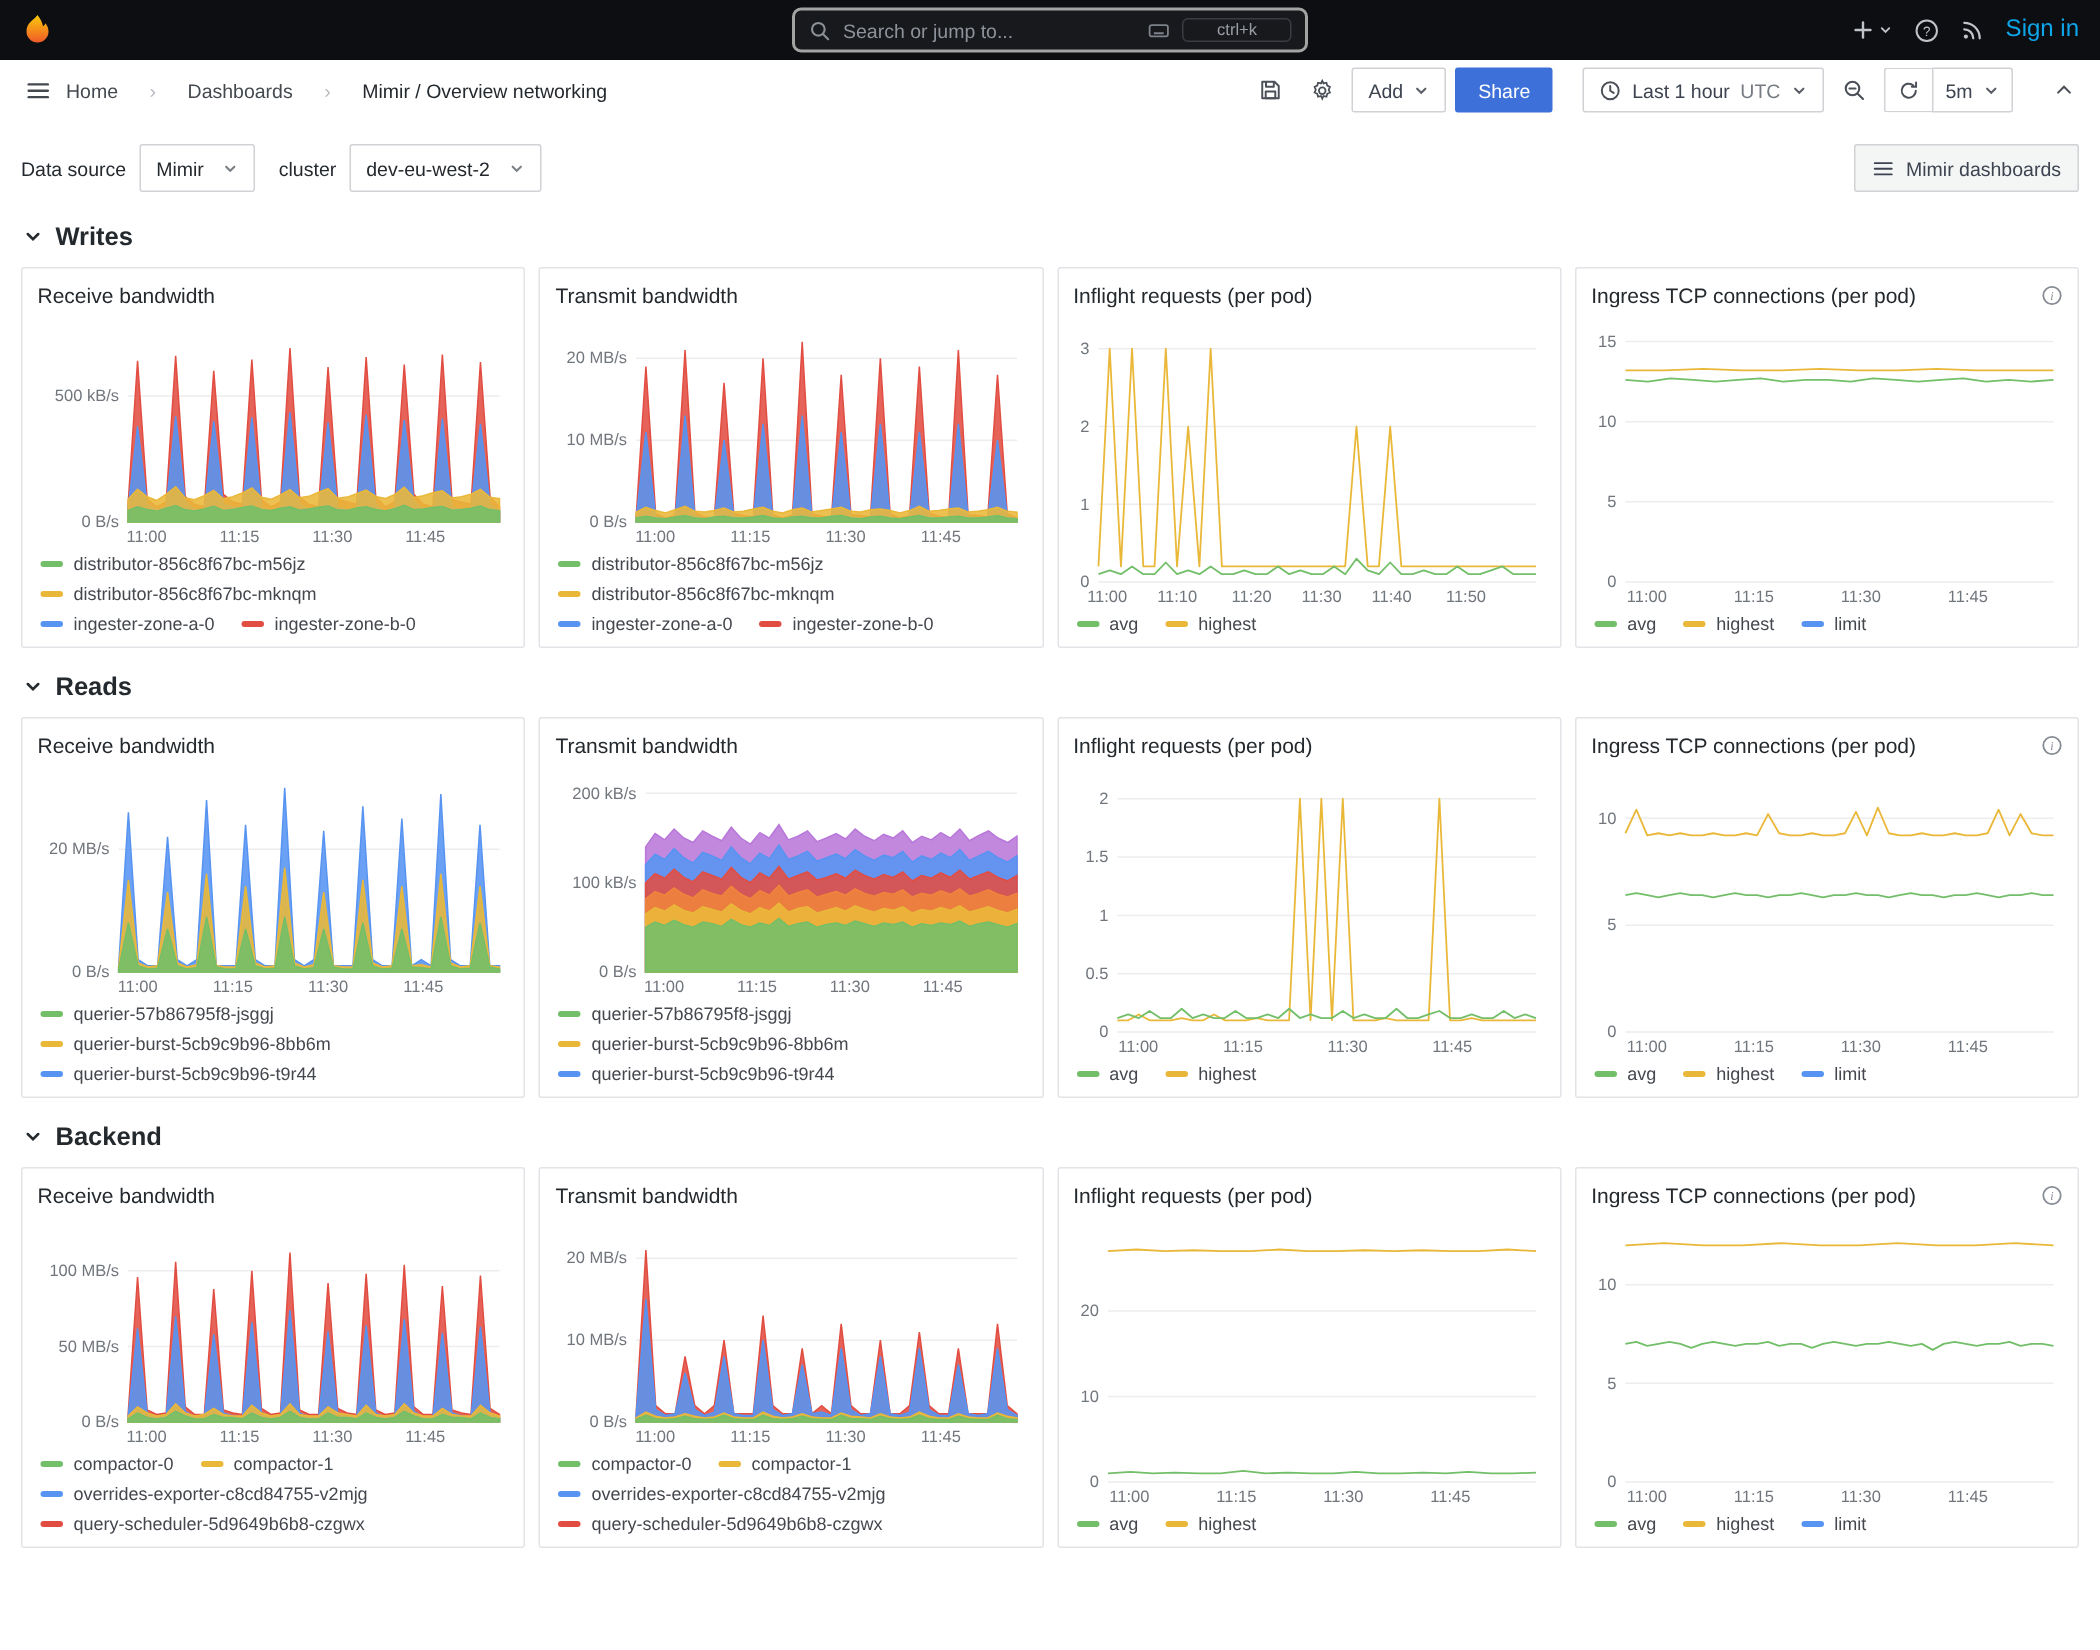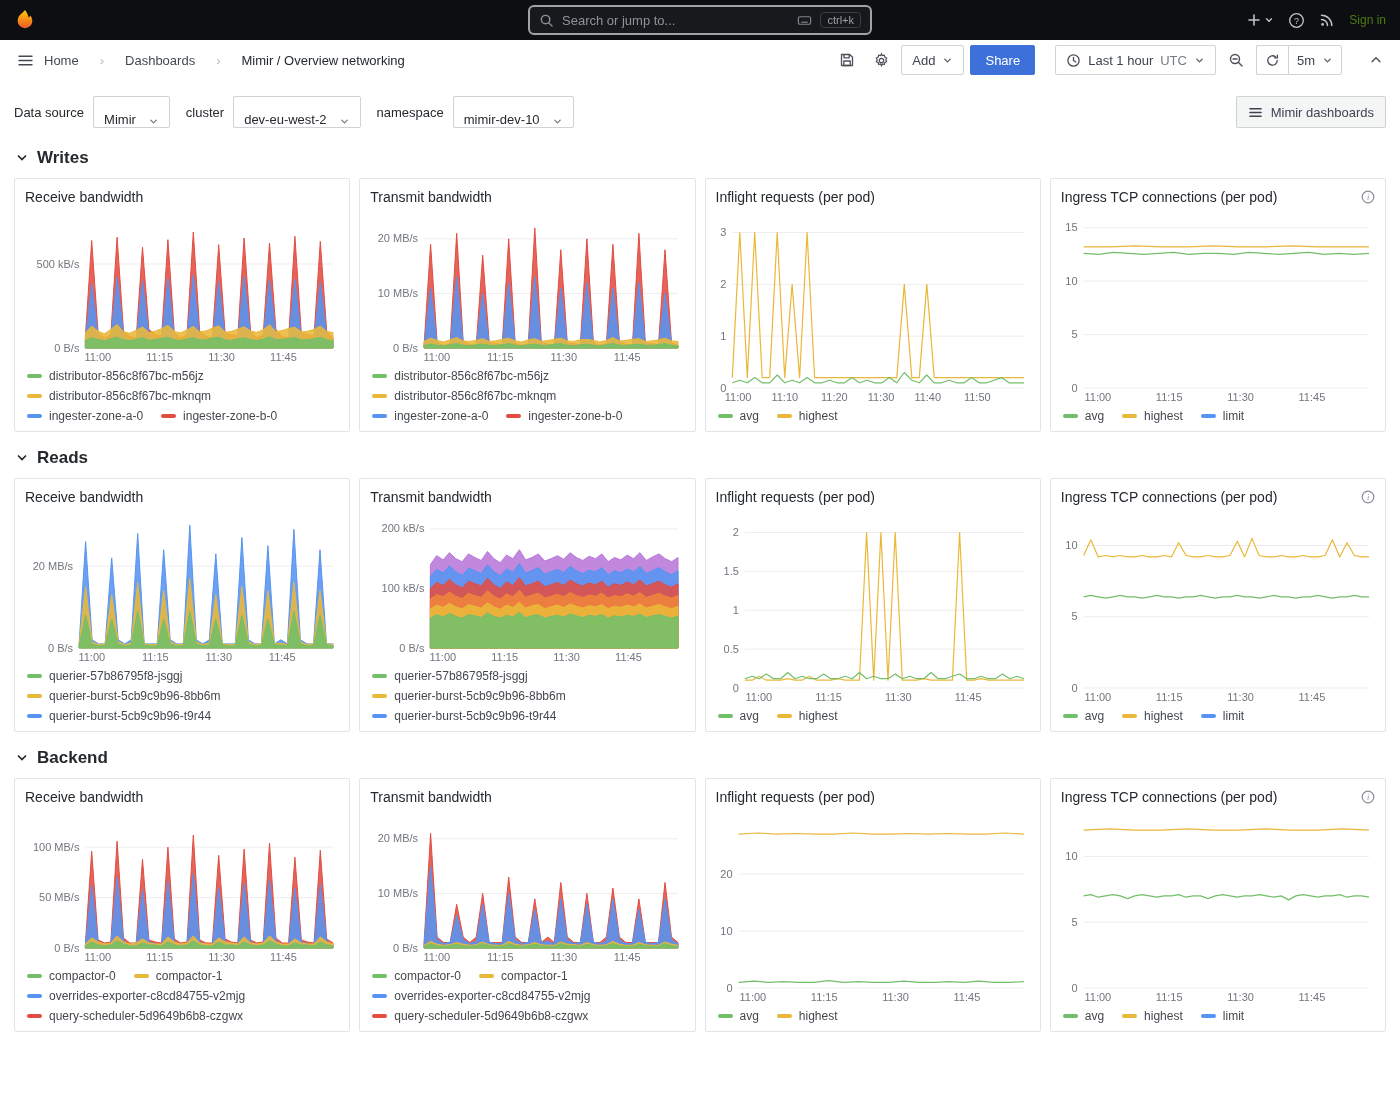--- a/index.html
+++ b/index.html
@@ -4,44 +4,44 @@
 <style>
 *{box-sizing:border-box;margin:0;padding:0}
 body{width:1400px;height:1100px;font-family:"Liberation Sans",sans-serif;background:#ffffff;color:#24292e;font-size:13px;overflow:hidden}
 svg{display:block}
 
 .topbar{height:40px;background:#0d0e12;display:flex;align-items:center;padding:0 14px}
 .tb-side{flex:1;display:flex;align-items:center;gap:14px}
 .tb-side.right{justify-content:flex-end;color:#c6c9cd}
 .search{width:344px;height:30px;background:#18191d;border:2px solid #a3a3a3;border-radius:6px;display:flex;align-items:center;padding:0 9px;gap:8px;color:#8b9097;cursor:pointer}
 .search .ph{flex:1;font-size:13px;color:#8e939b;white-space:nowrap}
-.kbd{border:1px solid #3a3c43;border-radius:4px;padding:1px 6px;font-size:11px;color:#9a9ea6;white-space:nowrap}
+.kbd{border:1px solid #3a3c43;border-radius:4px;padding:1px 22px;font-size:11px;color:#9a9ea6;white-space:nowrap}
 .tb-ic{display:flex;align-items:center;gap:2px;cursor:pointer;color:#c0c3c8}
-.signin{color:#4d7c0f;font-size:12px;cursor:pointer;white-space:nowrap}
+.signin{color:#0ea5e9;font-size:16px;cursor:pointer;white-space:nowrap}
 
 .crumbbar{height:40px;display:flex;align-items:center;padding:0 10px;background:#fff}
 .burger{width:30px;height:30px;display:flex;align-items:center;justify-content:center;cursor:pointer;margin-right:4px}
 .crumbs{display:flex;align-items:center;gap:21px;font-size:13px;color:#44494f}
 .crumb{cursor:pointer;white-space:nowrap}
 .crumb-sep{color:#b9bcc0}
 .crumb-current{color:#24292e;cursor:default}
 .actions{margin-left:auto;display:flex;align-items:center;gap:6px}
 .icon-btn{width:28px;height:28px;display:flex;align-items:center;justify-content:center;color:#4b5058;cursor:pointer;border-radius:2px;background:none;border:none}
 .btn{height:30px;border:1px solid #d0d2d6;background:#fff;border-radius:2px;display:inline-flex;align-items:center;gap:7px;padding:0 10px;font-size:13px;color:#3d4450;cursor:pointer;white-space:nowrap}
 .btn-primary{background:#3d71d9;border-color:#3d71d9;color:#fff;padding:0 14px;font-weight:500}
 .btn-group{display:flex}
 .btn-group .btn:first-child{border-right:none;border-radius:2px 0 0 2px}
 .btn-group .btn:last-child{border-radius:0 2px 2px 0}
 .muted{color:#767b82}
 .gap{width:8px}
 
 .filterbar{display:flex;align-items:center;padding:16px 14px 4px;gap:16px}
 .var{display:flex;align-items:center;gap:9px}
 .var-label{font-size:13px;color:#24292e;font-weight:400;cursor:default;white-space:nowrap}
-.var-value{height:32px;border:1px solid #d0d2d6;border-radius:2px;background:#fff;display:inline-flex;align-items:flex-end;gap:12px;padding:0 10px;font-size:13px;color:#24292e;cursor:pointer;white-space:nowrap}
+.var-value{height:32px;border:1px solid #d0d2d6;border-radius:2px;background:#fff;display:inline-flex;align-items:center;gap:12px;padding:0 10px;font-size:13px;color:#24292e;cursor:pointer;white-space:nowrap}
 .dash-btn{margin-left:auto;height:32px;background:#f4f5f5;border:1px solid #d0d2d6;border-radius:2px;display:inline-flex;align-items:center;gap:8px;padding:0 11px;font-size:13px;color:#3d4450;cursor:pointer;white-space:nowrap}
 
 .section{padding:0 14px}
 .section-header{display:flex;align-items:center;gap:9px;margin:16px 2px 10px;cursor:pointer}
 .section-title{font-size:17px;font-weight:700;color:#24292e}
 .panel-grid{display:grid;grid-template-columns:repeat(4,1fr);gap:9px}
 .panel{background:#fff;border:1px solid #e3e4e8;border-radius:2px;height:254px;padding:6px 10px 8px;display:flex;flex-direction:column;min-width:0}
 .panel-header{display:flex;align-items:center;height:24px;margin-bottom:2px;flex:none}
 .panel-title{font-size:14px;font-weight:500;color:#24292e;cursor:pointer;white-space:nowrap;overflow:hidden;text-overflow:ellipsis}
 .info-ic{margin-left:auto;cursor:pointer;display:flex}
@@ -196,29 +196,20 @@
       <span>Mimir</span>
       <svg width="11" height="11" viewBox="0 0 12 12" fill="none" stroke="#7b8087" stroke-width="1.5" stroke-linecap="round">
           <path d="M3 4.5l3 3 3-3"></path>
         </svg>
     </span>
   </div>
   <div class="var">
     <span class="var-label">cluster</span>
     <span class="var-value">
       <span>dev-eu-west-2</span>
-      <svg width="11" height="11" viewBox="0 0 12 12" fill="none" stroke="#7b8087" stroke-width="1.5" stroke-linecap="round">
-          <path d="M3 4.5l3 3 3-3"></path>
-        </svg>
-    </span>
-  </div>
-  <div class="var">
-    <span class="var-label">namespace</span>
-    <span class="var-value">
-      <span>mimir-dev-10</span>
       <svg width="11" height="11" viewBox="0 0 12 12" fill="none" stroke="#7b8087" stroke-width="1.5" stroke-linecap="round">
           <path d="M3 4.5l3 3 3-3"></path>
         </svg>
     </span>
   </div>
   <button class="dash-btn">
     <svg width="15" height="15" viewBox="0 0 16 16" fill="none" stroke="#3d4450" stroke-width="1.4" stroke-linecap="round">
         <line x1="2" y1="4" x2="14" y2="4"></line>
         <line x1="2" y1="8" x2="14" y2="8"></line>
         <line x1="2" y1="12" x2="14" y2="12"></line>

